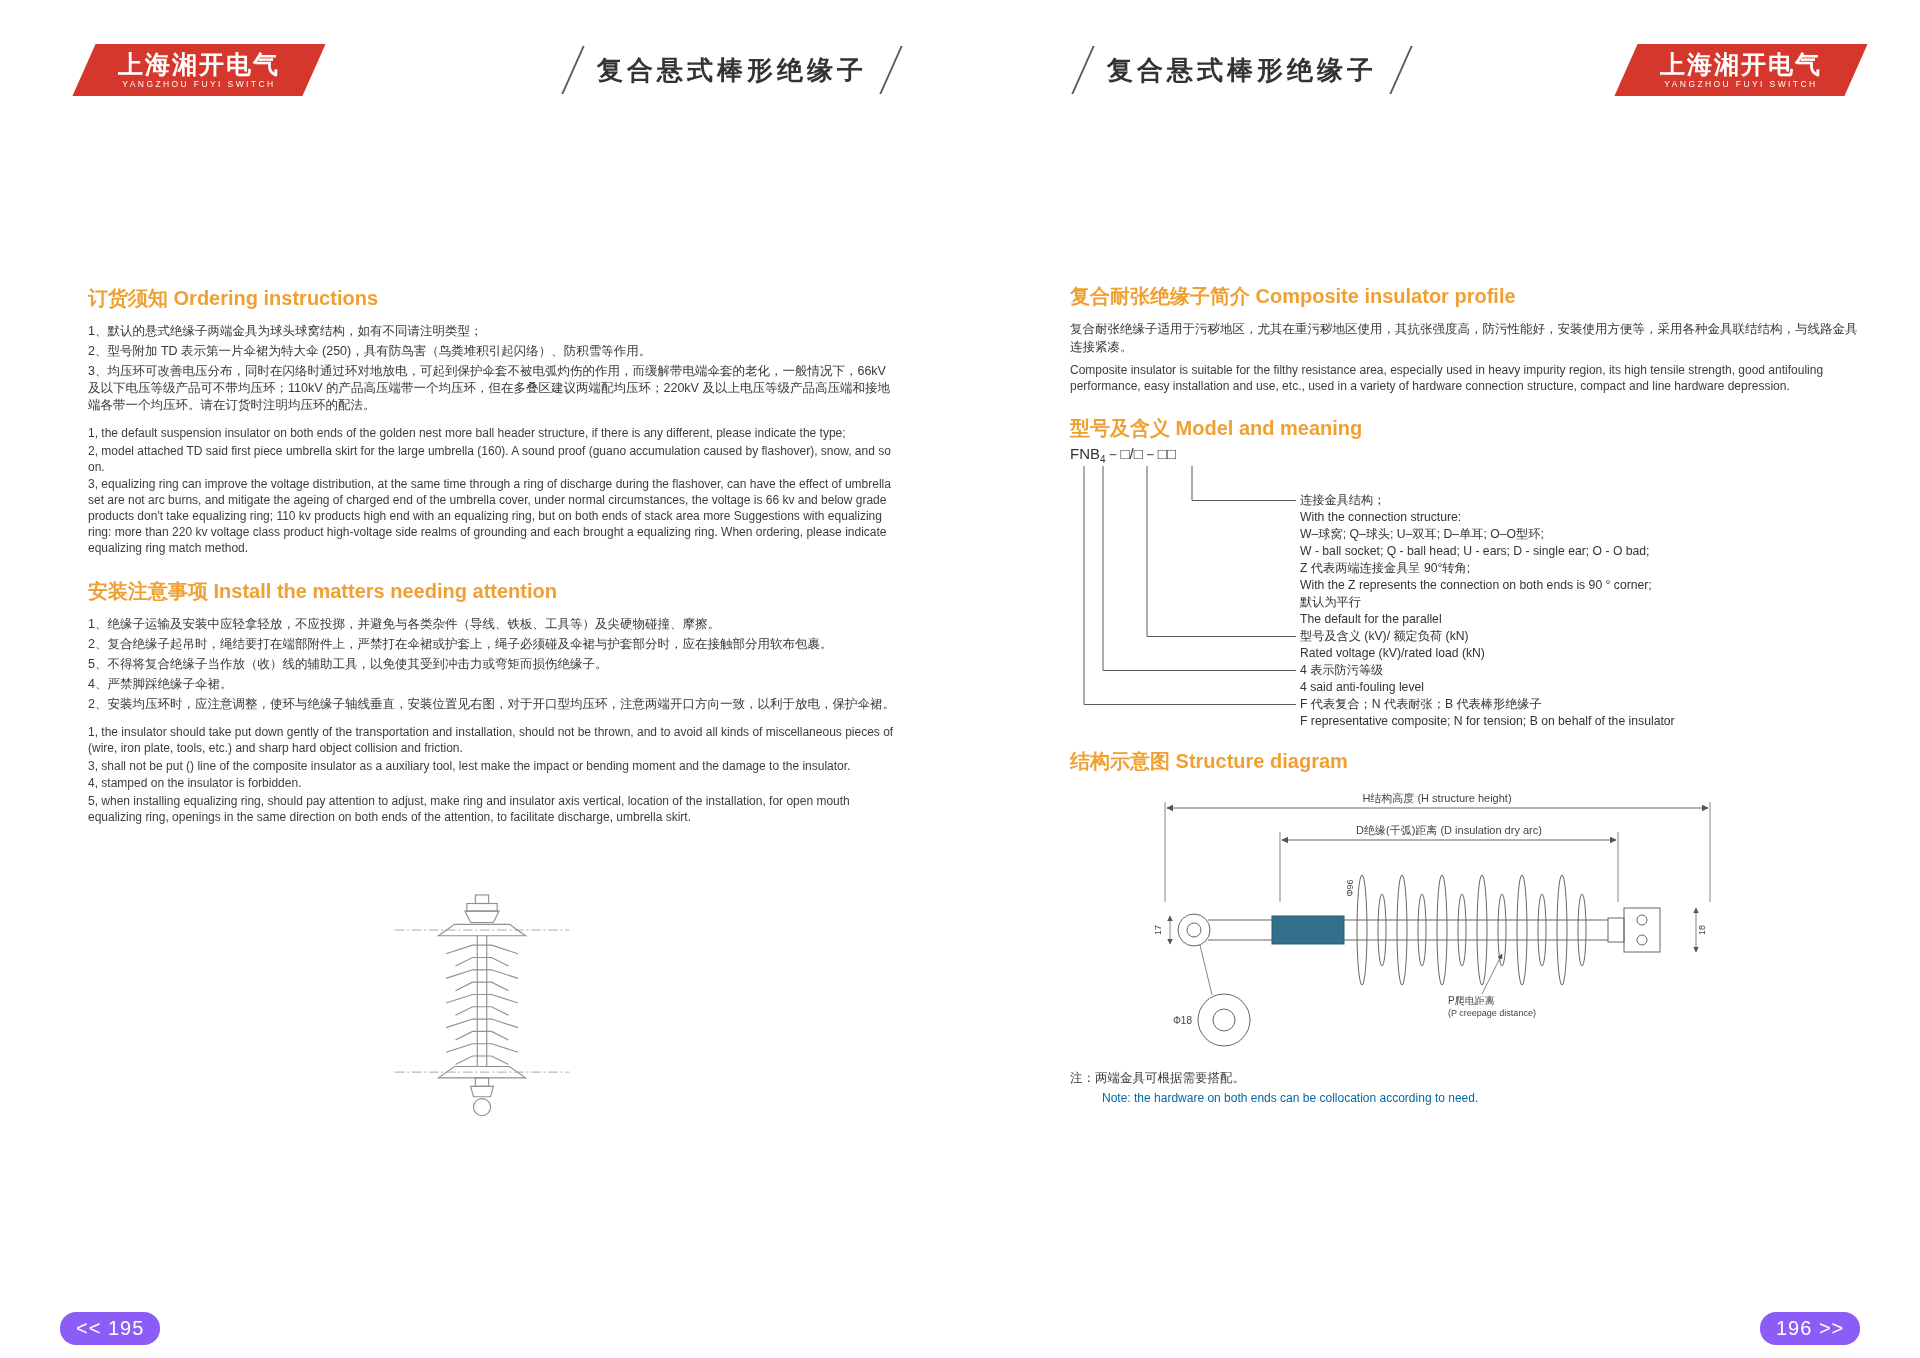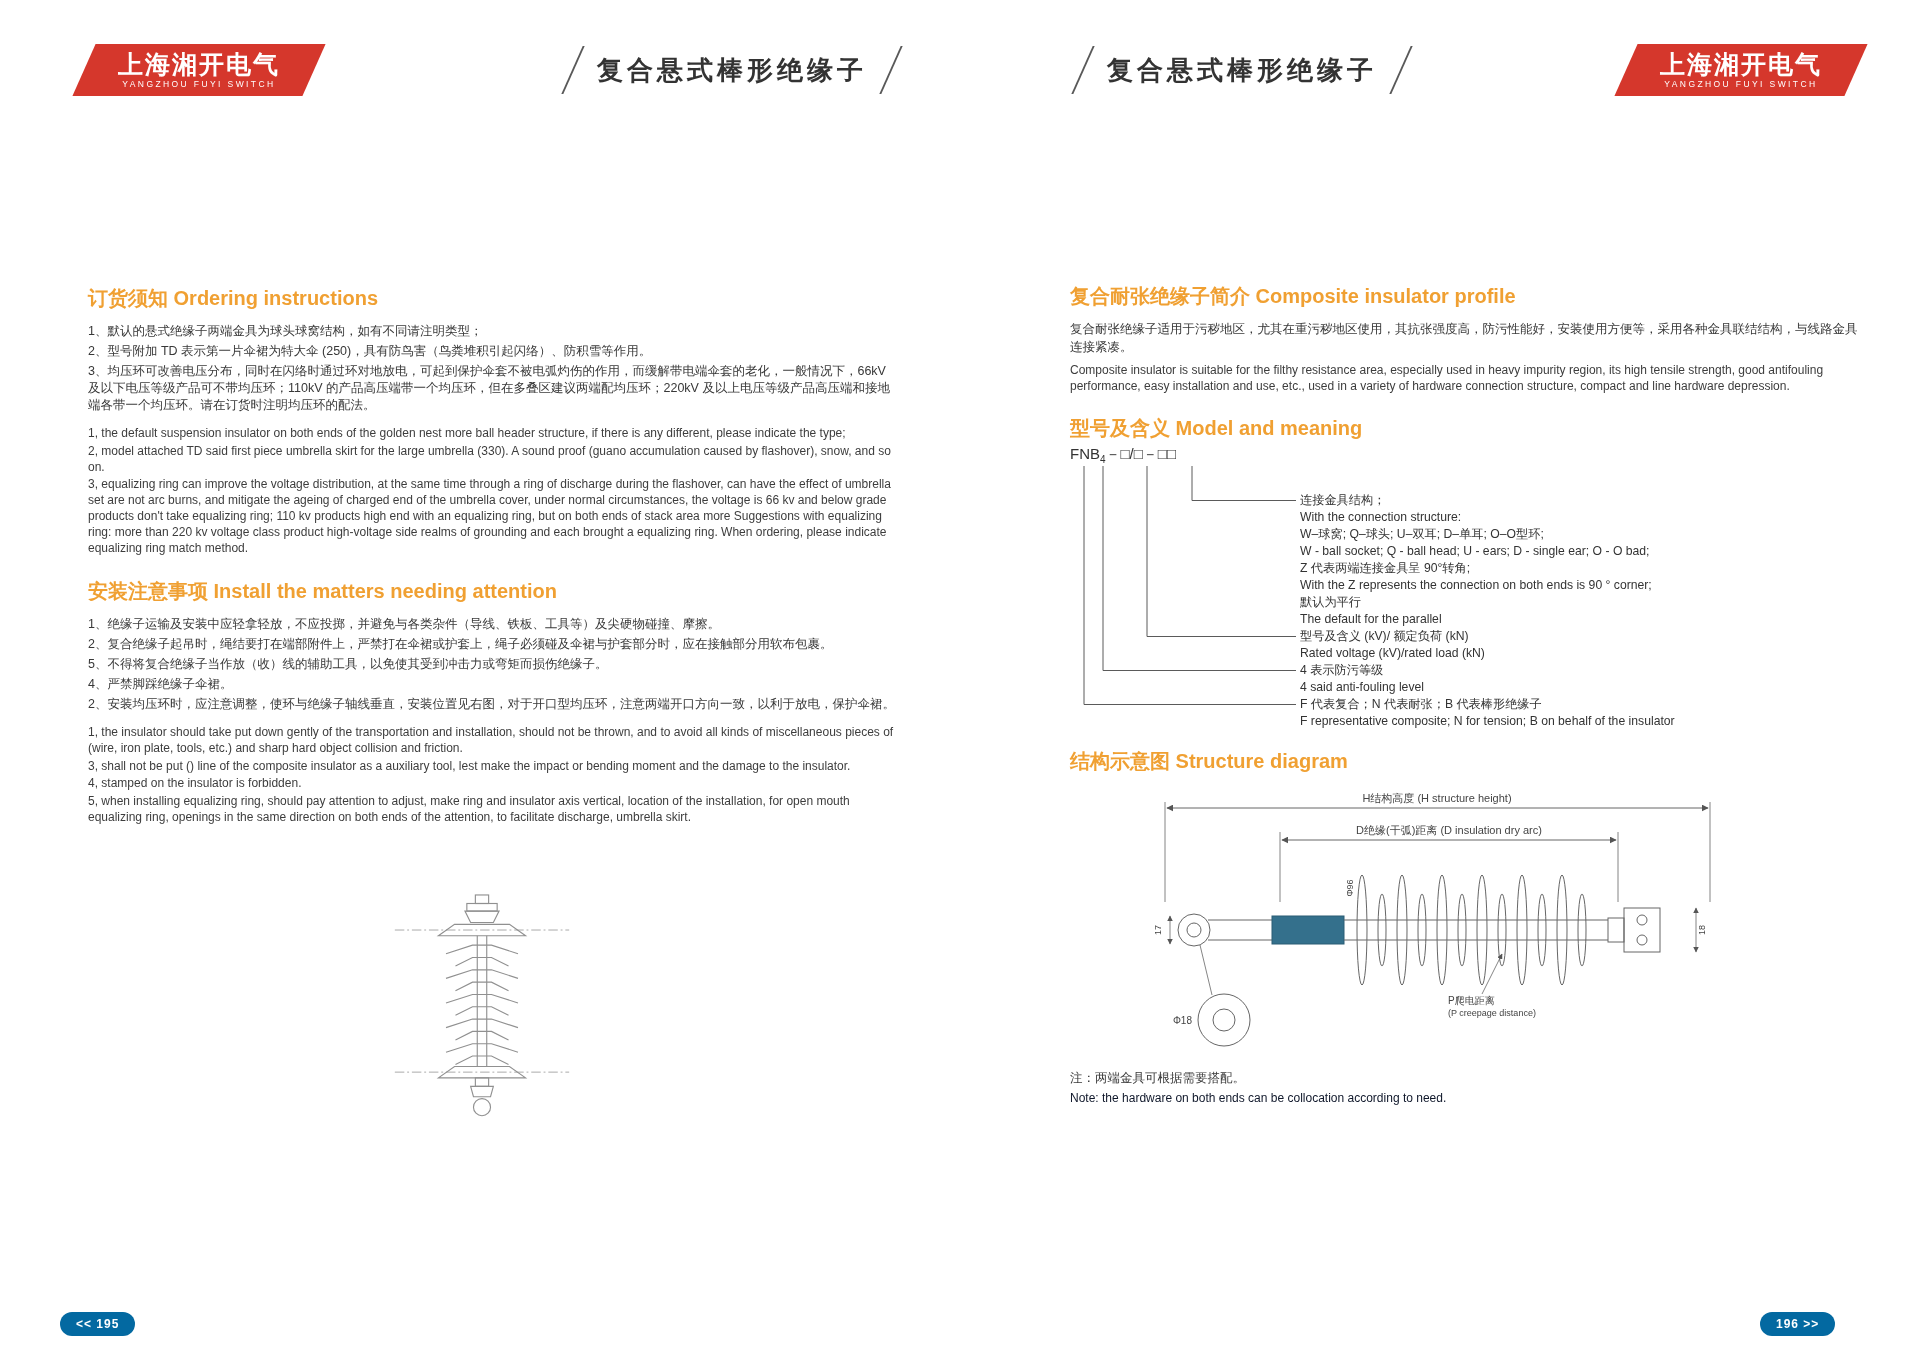--- a/index.html
+++ b/index.html
@@ -41,25 +41,25 @@
   .model-code { position:absolute; left:1070px; top:445px; font-size:15px; color:#333; white-space:nowrap; }
   .model-code sub { font-size:10px; }
   .model-tree-svg { position:absolute; left:1062px; top:464px; }
   .model-lines { position:absolute; left:1300px; top:492px; }
   .model-line { font-size:12.2px; color:#333; height:17px; line-height:17px; white-space:nowrap; }
 
   .sec-structure-heading { position:absolute; left:1070px; top:748px; }
   .structure-svg { position:absolute; left:1150px; top:782px; }
   .structure-note { position:absolute; left:1070px; top:1070px; }
   .note-cn { font-size:12.5px; color:#383838; margin-bottom:4px; }
-  .note-en { font-size:12px; color:#0f172a; }
-
-  
-  .badge { position:absolute; top:1312px; background:#0369a1; color:#fff; font-weight:bold;
-    font-size:12px; border-radius:16px; padding:5px 16px; letter-spacing:1px; }
+  .note-en { font-size:12px; color:#0369a1;margin-left:32px; }
+
+  
+  .badge { position:absolute; top:1312px; background:#8b5cf6; color:#fff; font-weight:normal;
+    font-size:20px; border-radius:16px; padding:5px 16px; letter-spacing:1px; }
   .badge-left { left:60px; }
   .badge-right { left:1760px; }
 
   svg text { font-family:"Liberation Sans", sans-serif; fill:#444; }
 </style>
 </head>
 <body>
 
 <div class="logo logo-left">
   <div class="logo-inner">
@@ -87,21 +87,21 @@
 
 <div class="sec-ordering">
   <div class="heading-orange">订货须知 Ordering instructions</div>
   <div>
     <div class="cn-item">1、默认的悬式绝缘子两端金具为球头球窝结构，如有不同请注明类型；</div>
     <div class="cn-item">2、型号附加 TD 表示第一片伞裙为特大伞 (250)，具有防鸟害（鸟粪堆积引起闪络）、防积雪等作用。</div>
     <div class="cn-item">3、均压环可改善电压分布，同时在闪络时通过环对地放电，可起到保护伞套不被电弧灼伤的作用，而缓解带电端伞套的老化，一般情况下，66kV 及以下电压等级产品可不带均压环；110kV 的产品高压端带一个均压环，但在多叠区建议两端配均压环；220kV 及以上电压等级产品高压端和接地端各带一个均压环。请在订货时注明均压环的配法。</div>
   </div>
   <div class="en-block">
     <div class="en-item">1, the default suspension insulator on both ends of the golden nest more ball header structure, if there is any different, please indicate the type;</div>
-    <div class="en-item">2, model attached TD said first piece umbrella skirt for the large umbrella (330). A sound proof (guano accumulation caused by flashover), snow, and so on.</div>
+    <div class="en-item">2, model attached TD said first piece umbrella skirt for the large umbrella (160). A sound proof (guano accumulation caused by flashover), snow, and so on.</div>
     <div class="en-item">3, equalizing ring can improve the voltage distribution, at the same time through a ring of discharge during the flashover, can have the effect of umbrella set are not arc burns, and mitigate the ageing of charged end of the umbrella cover, under normal circumstances, the voltage is 66 kv and below grade products don't take equalizing ring; 110 kv products high end with an equalizing ring, but on both ends of stack area more Suggestions with equalizing ring: more than 220 kv voltage class product high-voltage side realms of grounding and each brought a equalizing ring. When ordering, please indicate equalizing ring match method.</div>
   </div>
 </div>
 
 <div class="sec-install">
   <div class="heading-orange">安装注意事项 Install the matters needing attention</div>
   <div>
     <div class="cn-item">1、绝缘子运输及安装中应轻拿轻放，不应投掷，并避免与各类杂件（导线、铁板、工具等）及尖硬物碰撞、摩擦。</div>
     <div class="cn-item">2、复合绝缘子起吊时，绳结要打在端部附件上，严禁打在伞裙或护套上，绳子必须碰及伞裙与护套部分时，应在接触部分用软布包裹。</div>
     <div class="cn-item">5、不得将复合绝缘子当作放（收）线的辅助工具，以免使其受到冲击力或弯矩而损伤绝缘子。</div>

